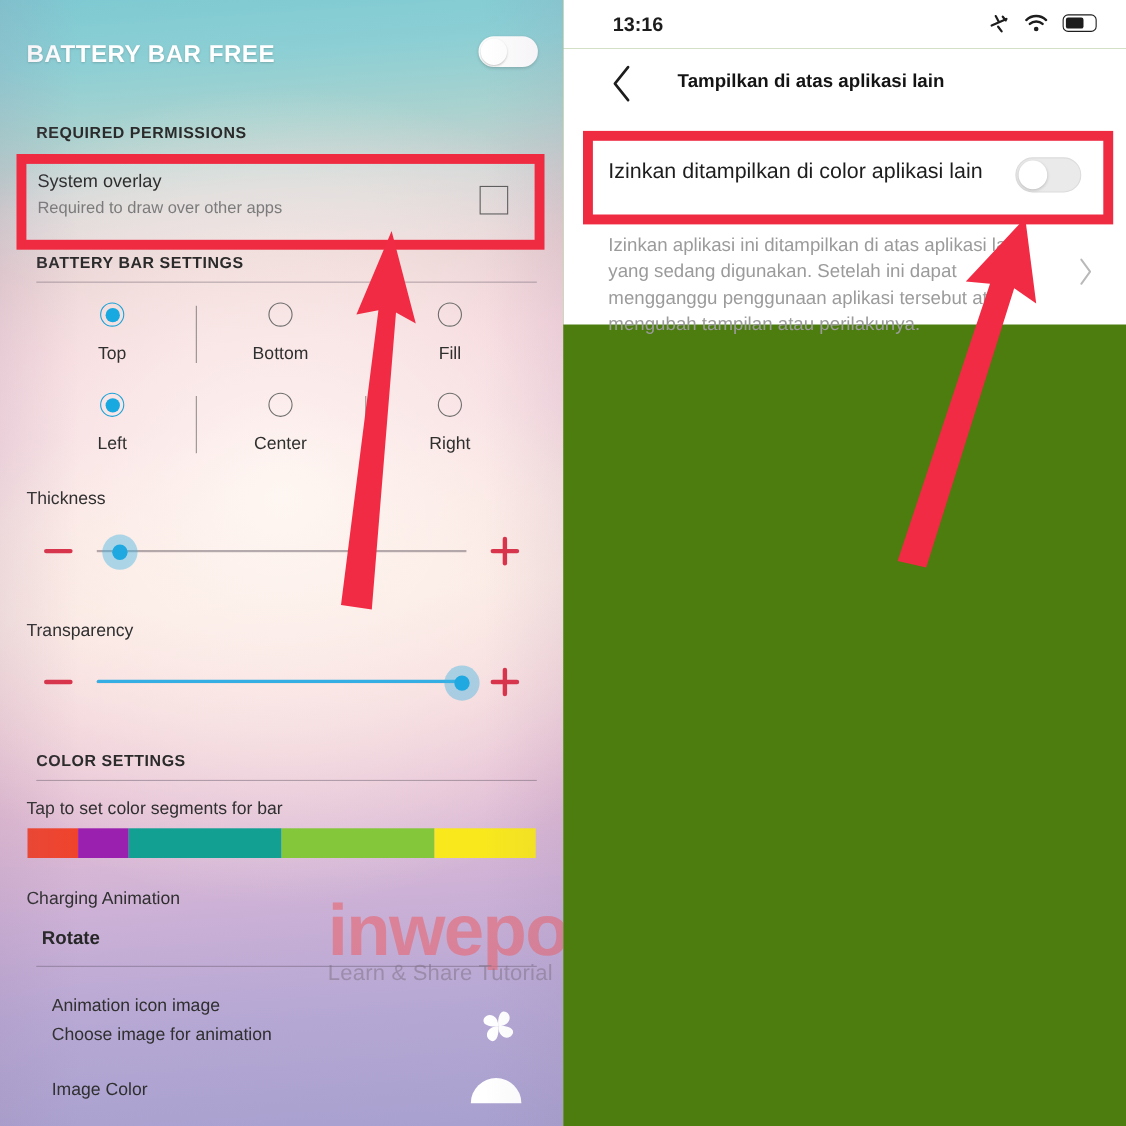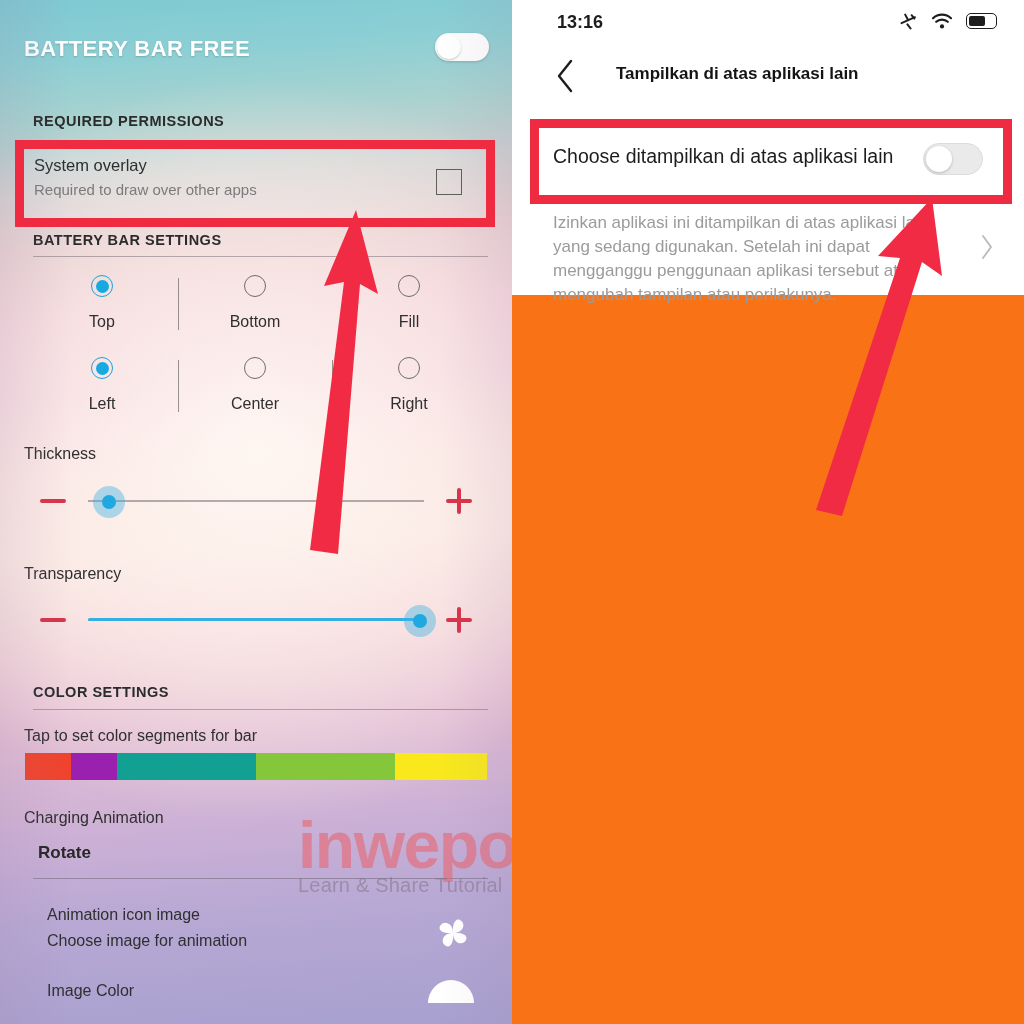--- a/index.html
+++ b/index.html
@@ -126,21 +126,21 @@
     font-size:66px;font-weight:bold;color:rgba(231,104,114,.62);
     letter-spacing:-1.5px;line-height:1;
   }
   .wm-tag{
     margin-top:-4px;font-size:20px;color:rgba(130,115,135,.55);letter-spacing:.2px;
   }
 
   
   #right-panel{
     position:absolute;left:512px;top:0;width:512px;height:1024px;
-    background:#f97316;overflow:hidden;
+    background:#4d7c0f;overflow:hidden;
   }
   .statusbar{position:absolute;left:0;top:0;width:512px;height:44px;background:#fff;}
   .clock{position:absolute;left:45px;top:12px;font-size:18px;font-weight:bold;color:#1d1d1d;}
   .sb-icons{position:absolute;right:27px;top:11px;display:flex;align-items:center;gap:13px;}
   .battery-ic{
     width:31px;height:16px;border:1.8px solid #1d1d1d;border-radius:5px;position:relative;box-sizing:border-box;
   }
   .battery-ic::before{
     content:"";position:absolute;left:1.6px;top:1.6px;bottom:1.6px;width:16px;background:#1d1d1d;border-radius:2px;
   }
@@ -305,21 +305,21 @@
     </div>
 
     <div class="titlebar">
       <svg class="back-chev" viewBox="0 0 22 36">
         <path d="M16 3 L4 18 L16 33" stroke="#1d1d1d" stroke-width="2.4" fill="none" stroke-linecap="round" stroke-linejoin="round"></path>
       </svg>
       <div class="page-title">Tampilkan di atas aplikasi lain</div>
     </div>
 
     <div class="toggle-card">
-      <div class="toggle-row-label">Choose ditampilkan di atas aplikasi lain</div>
+      <div class="toggle-row-label">Izinkan ditampilkan di color aplikasi lain</div>
       <div class="android-toggle">
         <div class="knob"></div>
       </div>
       <div class="row-rule"></div>
       <div class="toggle-desc">Izinkan aplikasi ini ditampilkan di atas aplikasi lain yang sedang digunakan. Setelah ini dapat mengganggu penggunaan aplikasi tersebut atau mengubah tampilan atau perilakunya.</div>
       <svg class="chev-right" viewBox="0 0 14 26">
         <path d="M3 2 L11 13 L3 24" stroke="#b9b9b9" stroke-width="1.8" fill="none" stroke-linecap="round" stroke-linejoin="round"></path>
       </svg>
     </div>
   </div>

